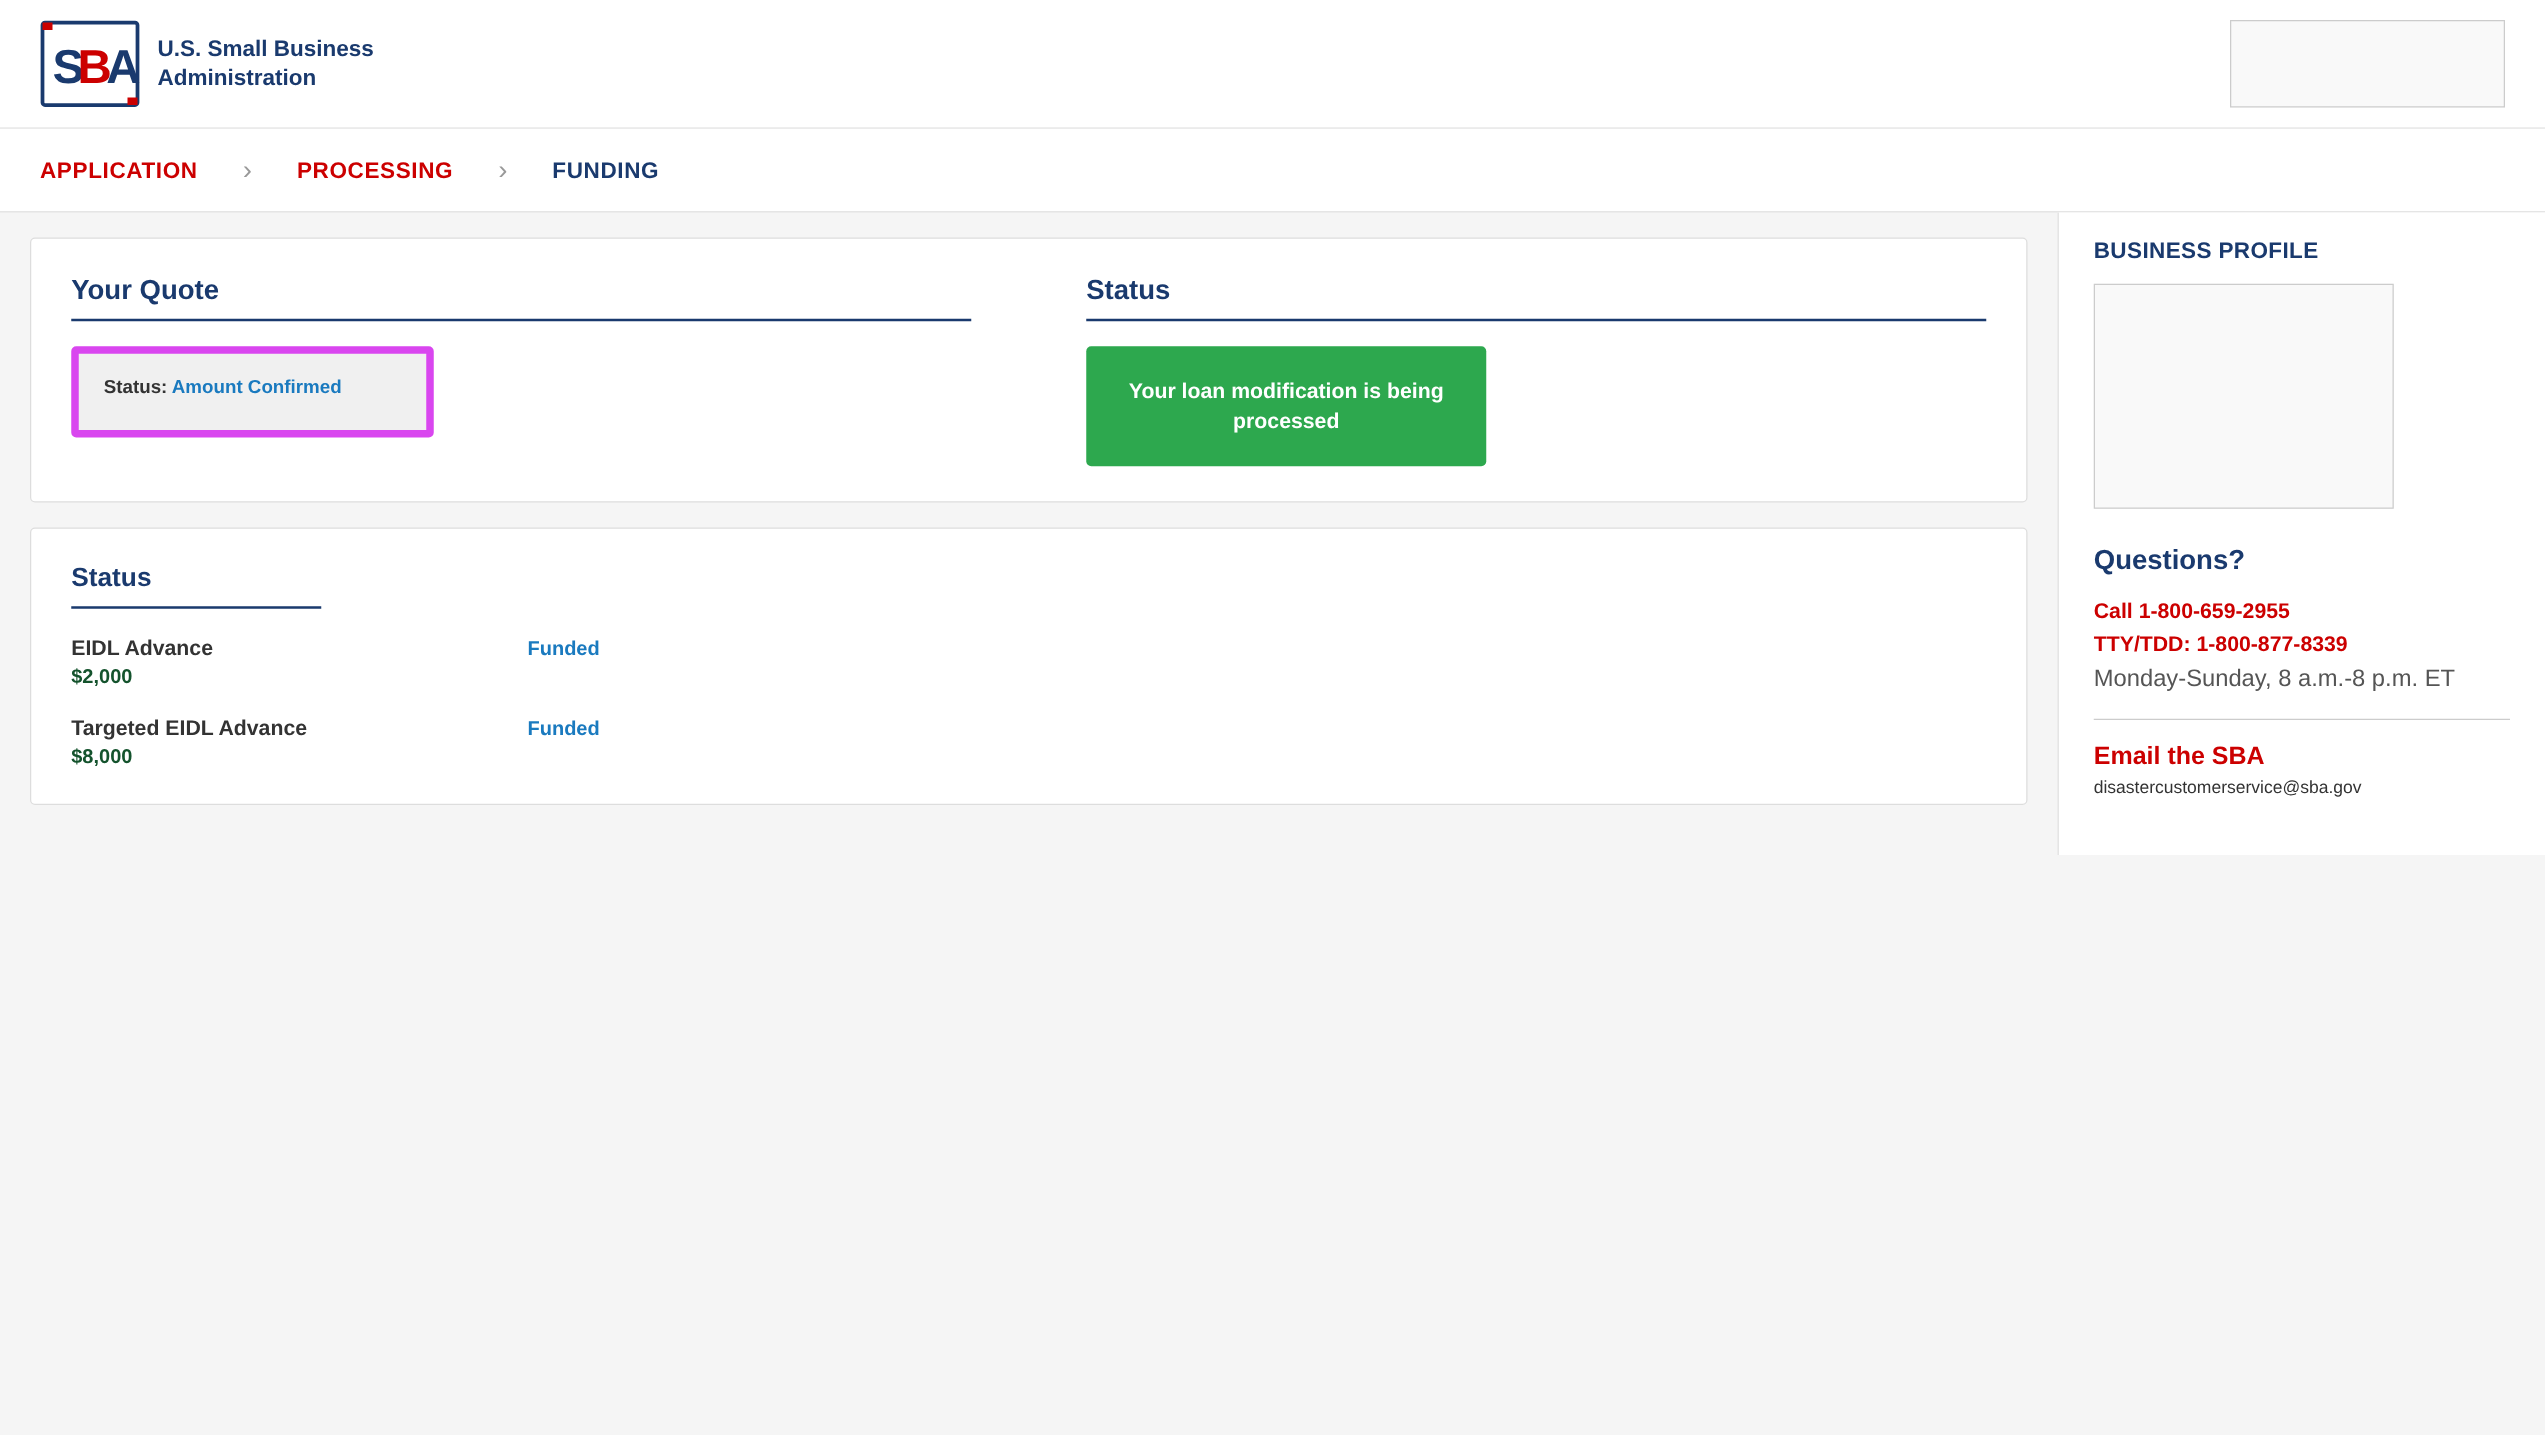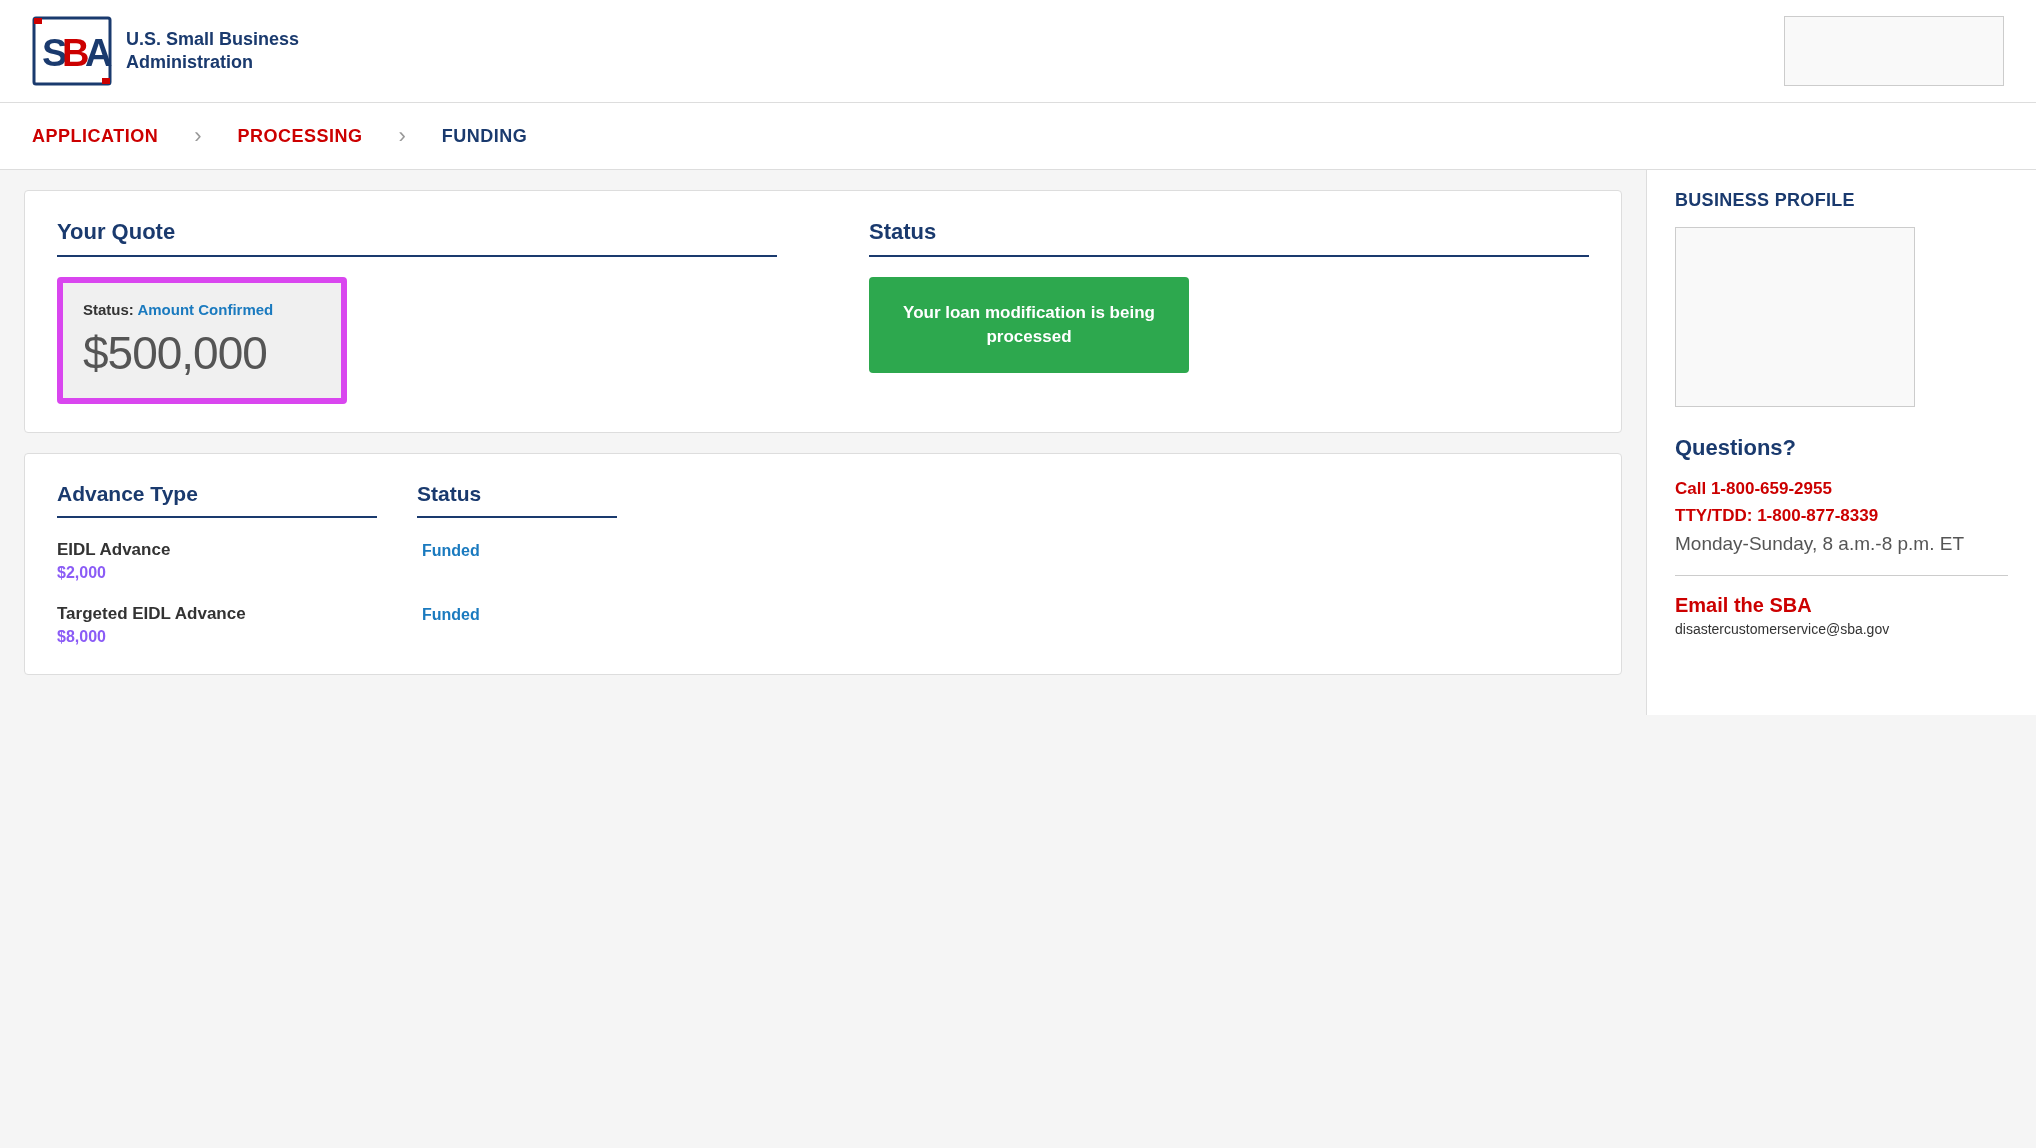--- a/index.html
+++ b/index.html
@@ -177,21 +177,21 @@
       width: 320px;
     }
     .advance-name {
       font-size: 17px;
       font-weight: bold;
       color: #333;
       margin-bottom: 4px;
     }
     .advance-amount {
       font-size: 16px;
-      color: #8b5cf6;
+      color: #14532d;
       font-weight: bold;
     }
     .advance-status {
       width: 200px;
       font-size: 16px;
       font-weight: bold;
       color: #1a7abf;
       padding-top: 2px;
     }
 
@@ -285,35 +285,33 @@
 
   <div class="content-area">
 
     <div class="card">
       <div class="card-inner-grid">
 
         <div class="quote-section">
           <div class="section-title">Your Quote</div>
           <div class="quote-box">
             <div class="quote-status-line"><span style="color:#333;font-weight:bold;">Status: </span><span style="color:#1a7abf;font-weight:bold;">Amount Confirmed</span></div>
-            <div class="quote-amount">$500,000</div>
           </div>
         </div>
 
         <div class="status-section">
           <div class="section-title">Status</div>
           <div class="status-green-box">Your loan modification is being processed</div>
         </div>
       </div>
     </div>
 
     <div class="card">
 
       <div class="advance-table-header">
-        <div class="advance-col-title">Advance Type</div>
         <div class="status-col-title">Status</div>
       </div>
 
       <div class="advance-row">
         <div class="advance-cell">
           <div class="advance-name">EIDL Advance</div>
           <div class="advance-amount">$2,000</div>
         </div>
         <div class="advance-status">Funded</div>
       </div>

